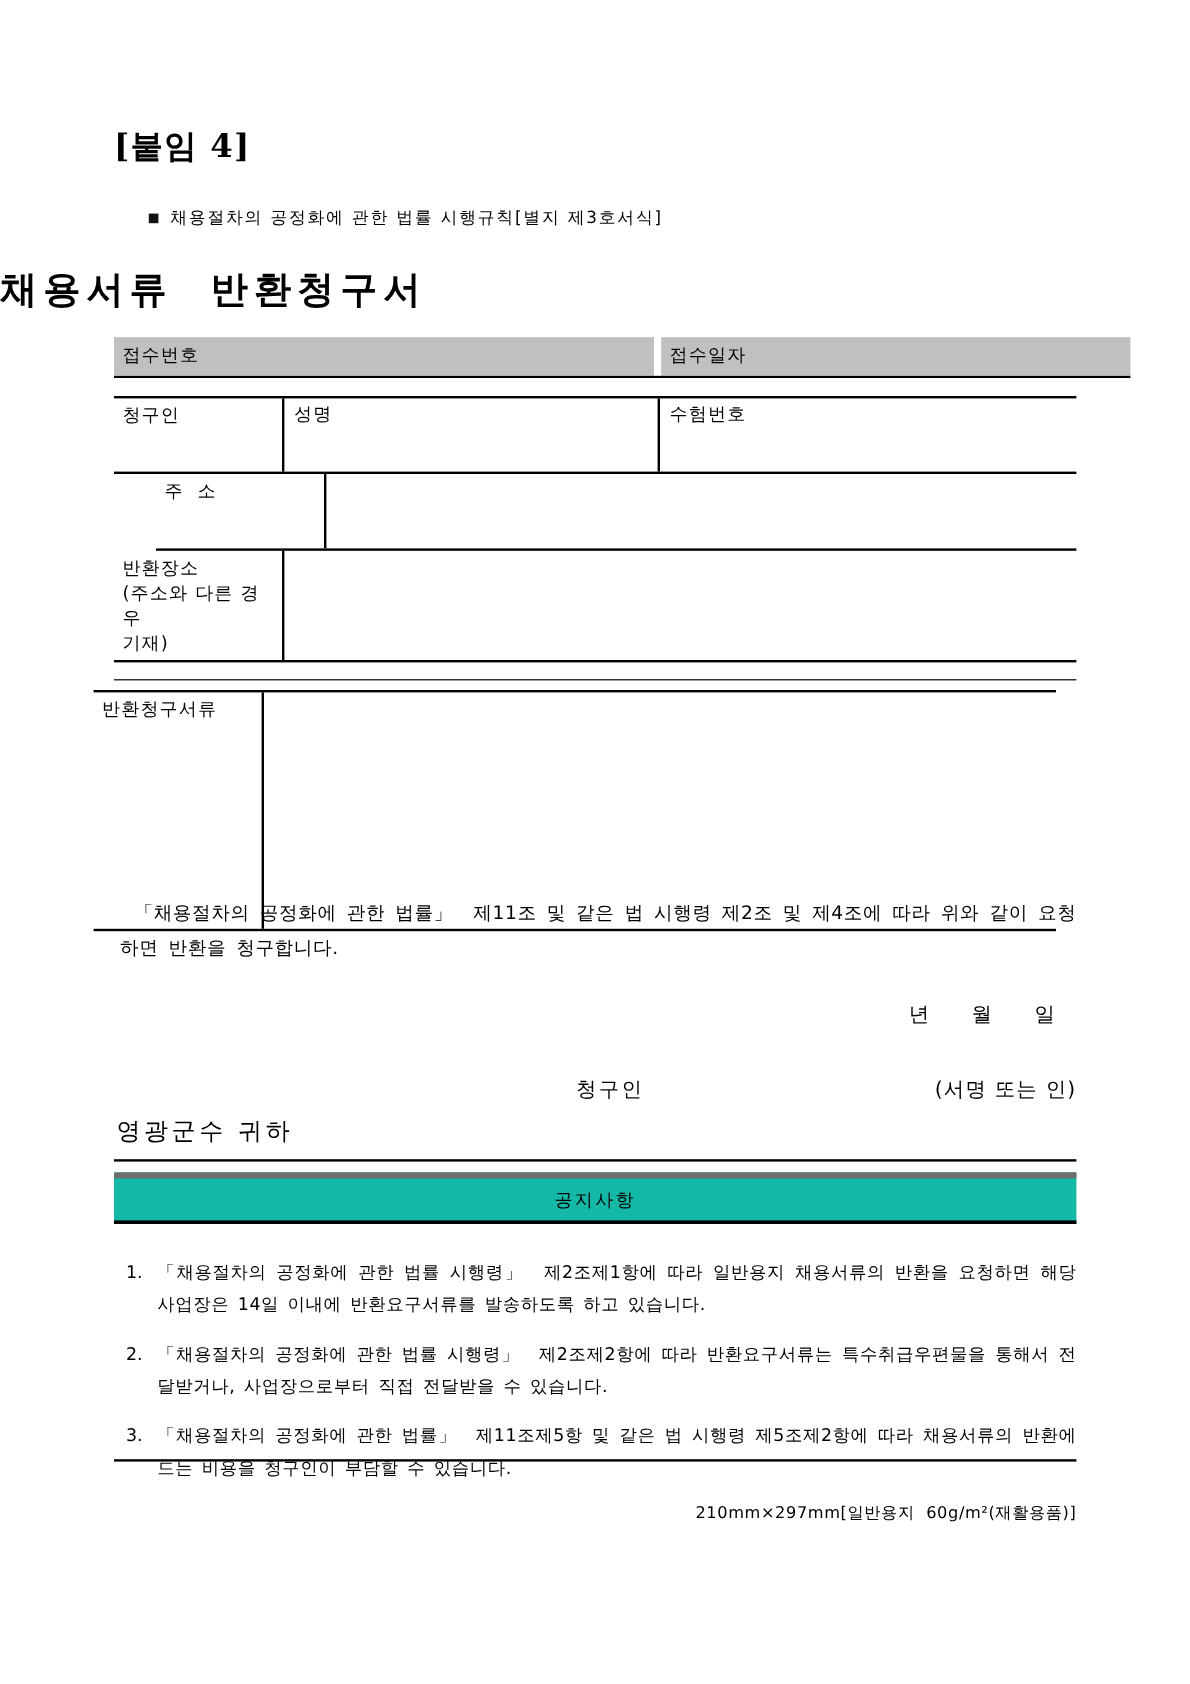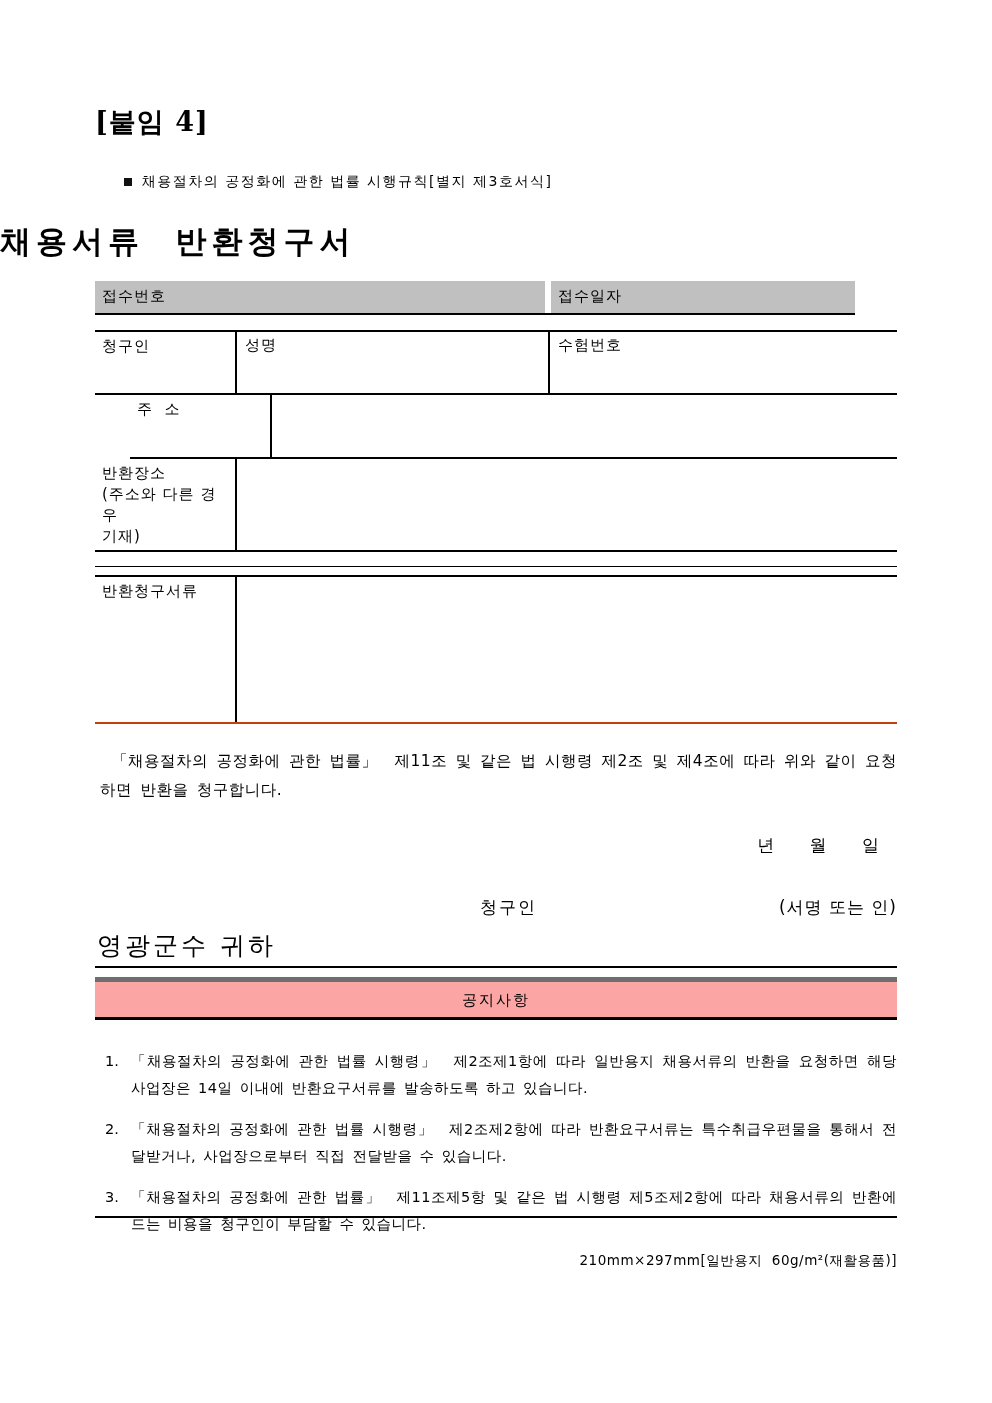--- a/index.html
+++ b/index.html
@@ -9,62 +9,62 @@
   .attach-label { position:absolute; left:95px; top:104px;
     font-family:"DejaVu Serif","Liberation Serif",serif; font-weight:bold; font-size:27px; letter-spacing:1px; }
 
   .subtitle-line { position:absolute; left:100px; top:157px; font-size:14px; letter-spacing:1.5px; white-space:pre; }
   .square-bullet { display:inline-block; width:8px; height:8px; background:#111; margin-right:10px; }
 
   .doc-title { position:absolute; left:0; top:221px; width:100%; 
     font-weight:bold; font-size:31px; letter-spacing:5px; white-space:pre; }
 
   
-  .row-receipt { position:absolute; left:95px; top:281px; width:760px; height:34px;
+  .row-receipt { position:absolute; left:95px; top:281px; width:847px; height:34px;
     border-bottom:2px solid #000; box-sizing:border-box; display:flex; }
   .receipt-cell { background:#c0c0c0; padding:6px 0 0 7px; font-size:15px; letter-spacing:1px; box-sizing:border-box; }
   .receipt-left { width:450px; }
   .receipt-gap { width:6px; background:#fff; }
   .receipt-right { flex:1; }
 
   
   .form-table1 { position:absolute; left:95px; top:330px; width:802px; border-top:2px solid #000; }
   .t-row { display:flex; border-bottom:2px solid #000; }
   .r-claimant { height:61px; }
   .r-address { height:62px;margin-left:35px; }
   .r-place { height:91px; }
   .lbl-col { width:140px; flex:none; padding:4px 4px 0 7px; font-size:15px; letter-spacing:1px;
     box-sizing:border-box; white-space:pre-wrap; line-height:21px; }
   .val-col { flex:1; border-left:2px solid #000; padding:4px 8px 0 8px; font-size:15px; letter-spacing:1px; box-sizing:border-box; }
   .name-col { width:313px; flex:none; }
 
   .thin-rule { position:absolute; left:95px; top:566px; width:802px; height:1px; background:#000; }
 
   
-  .form-table2 { position:absolute; left:95px; top:575px; width:802px; height:149px;
-    border-top:2px solid #000; border-bottom:2px solid #c2410c; box-sizing:border-box; display:flex; }
+  .form-table2 { position:absolute; left:78px; top:575px; width:802px; height:201px;
+    border-top:2px solid #000; border-bottom:2px solid #000000; box-sizing:border-box; display:flex; }
 
   .declaration { position:absolute; left:100px; top:747px; width:797px; font-size:15.5px;
     line-height:29px; text-align:justify; letter-spacing:0.5px; word-spacing:3px;
     text-indent:12px; white-space:pre-wrap; box-sizing:border-box; }
 
   .date-line { position:absolute; left:95px; top:834px; width:802px; text-align:right;
     padding-right:18px; box-sizing:border-box; font-size:17px; }
   .date-line span { margin-left:30px; }
 
   .sig-line { position:absolute; left:95px; top:896px; width:802px; display:flex;
     justify-content:space-between; font-size:17px; box-sizing:border-box; }
   .sig-claimant { margin-left:385px; letter-spacing:2px; }
   .sig-note { letter-spacing:1px; white-space:pre; }
 
-  .addressee { position:absolute; left:97px; top:929px; font-size:25px; letter-spacing:3px; white-space:pre; }
+  .addressee { position:absolute; left:97px; top:929px; font-size:20px; letter-spacing:3px; white-space:pre; }
 
   .rule-1 { position:absolute; left:95px; top:966px; width:802px; height:2px; background:#000; }
 
-  .notice-bar { position:absolute; left:95px; top:977px; width:802px; height:43px; background:#fca5a5;
+  .notice-bar { position:absolute; left:95px; top:977px; width:802px; height:43px; background:#14b8a6;
     border-top:5px solid #6e6e6e; border-bottom:3px solid #000; box-sizing:border-box;
     text-align:center; font-size:15px; letter-spacing:2px; padding-top:9px; }
 
   .notice-list { position:absolute; left:105px; top:1048px; width:792px; }
   .n-item { display:flex; margin-bottom:14px; font-size:14.5px; line-height:27px; }
   .n-no { width:26px; flex:none; }
   .n-text { flex:1; text-align:justify; letter-spacing:0.5px; word-spacing:2px; white-space:pre-wrap; }
 
   .rule-2 { position:absolute; left:95px; top:1216px; width:802px; height:2px; background:#000; }
 

